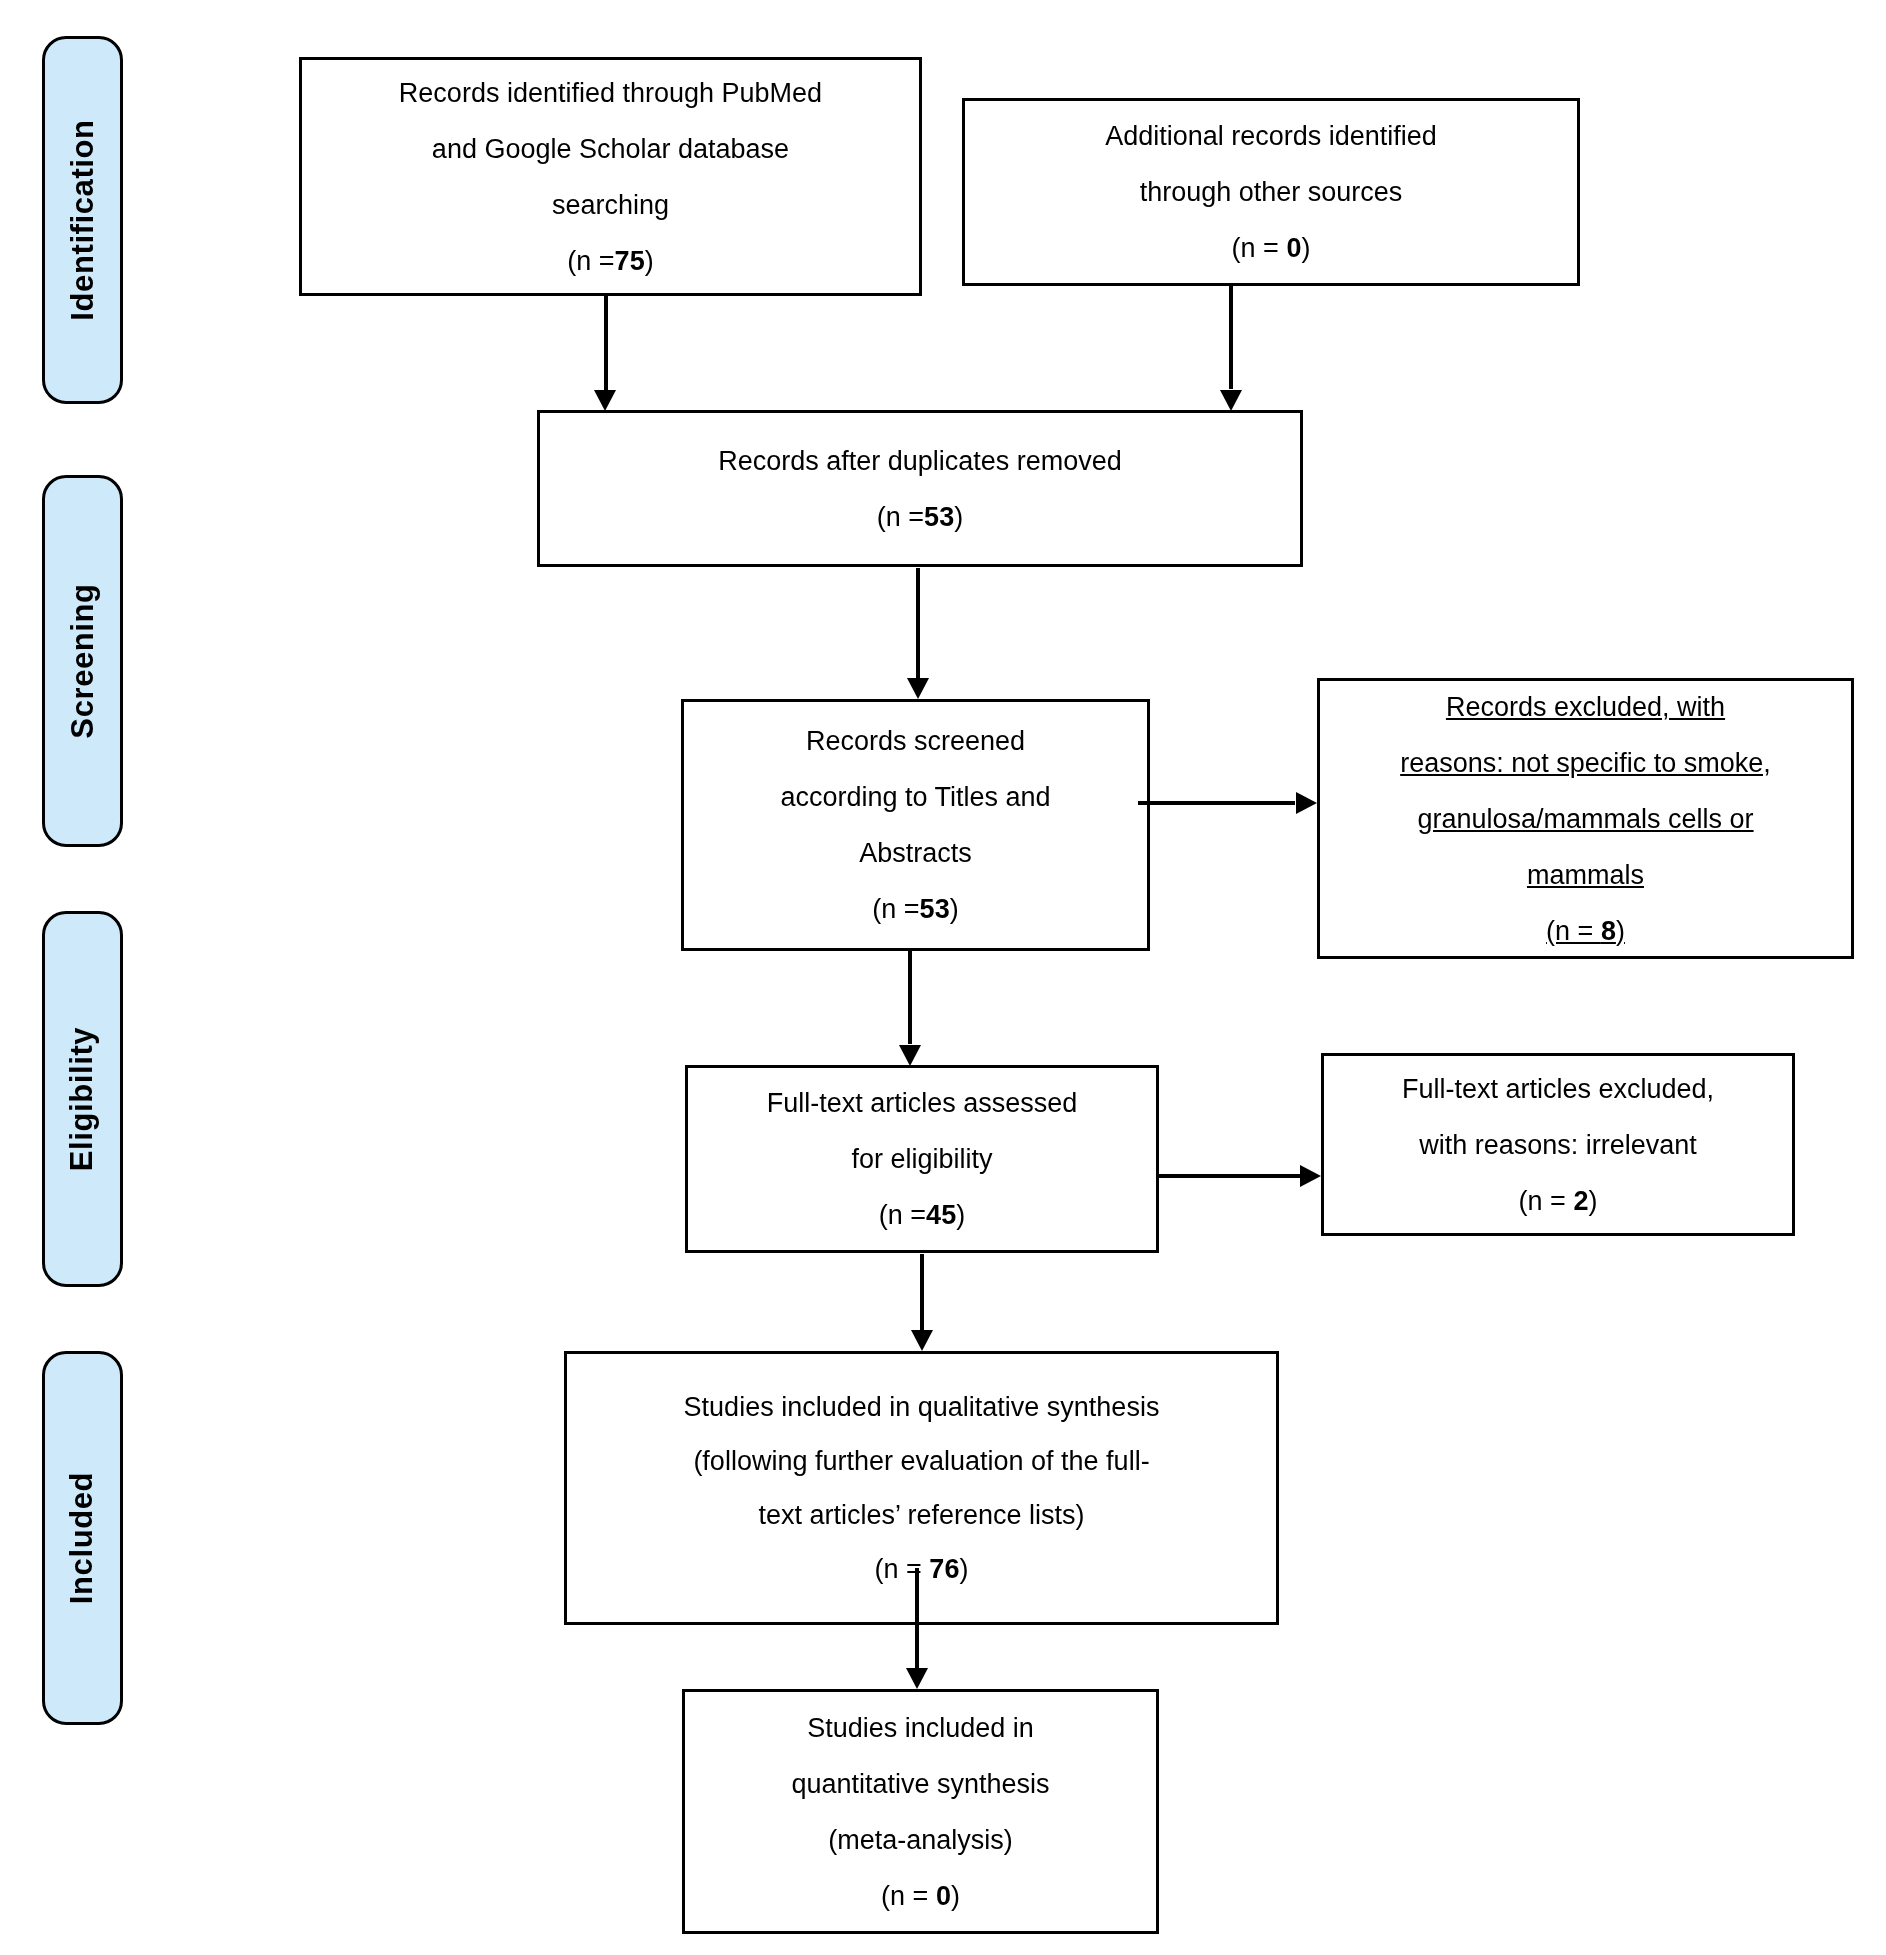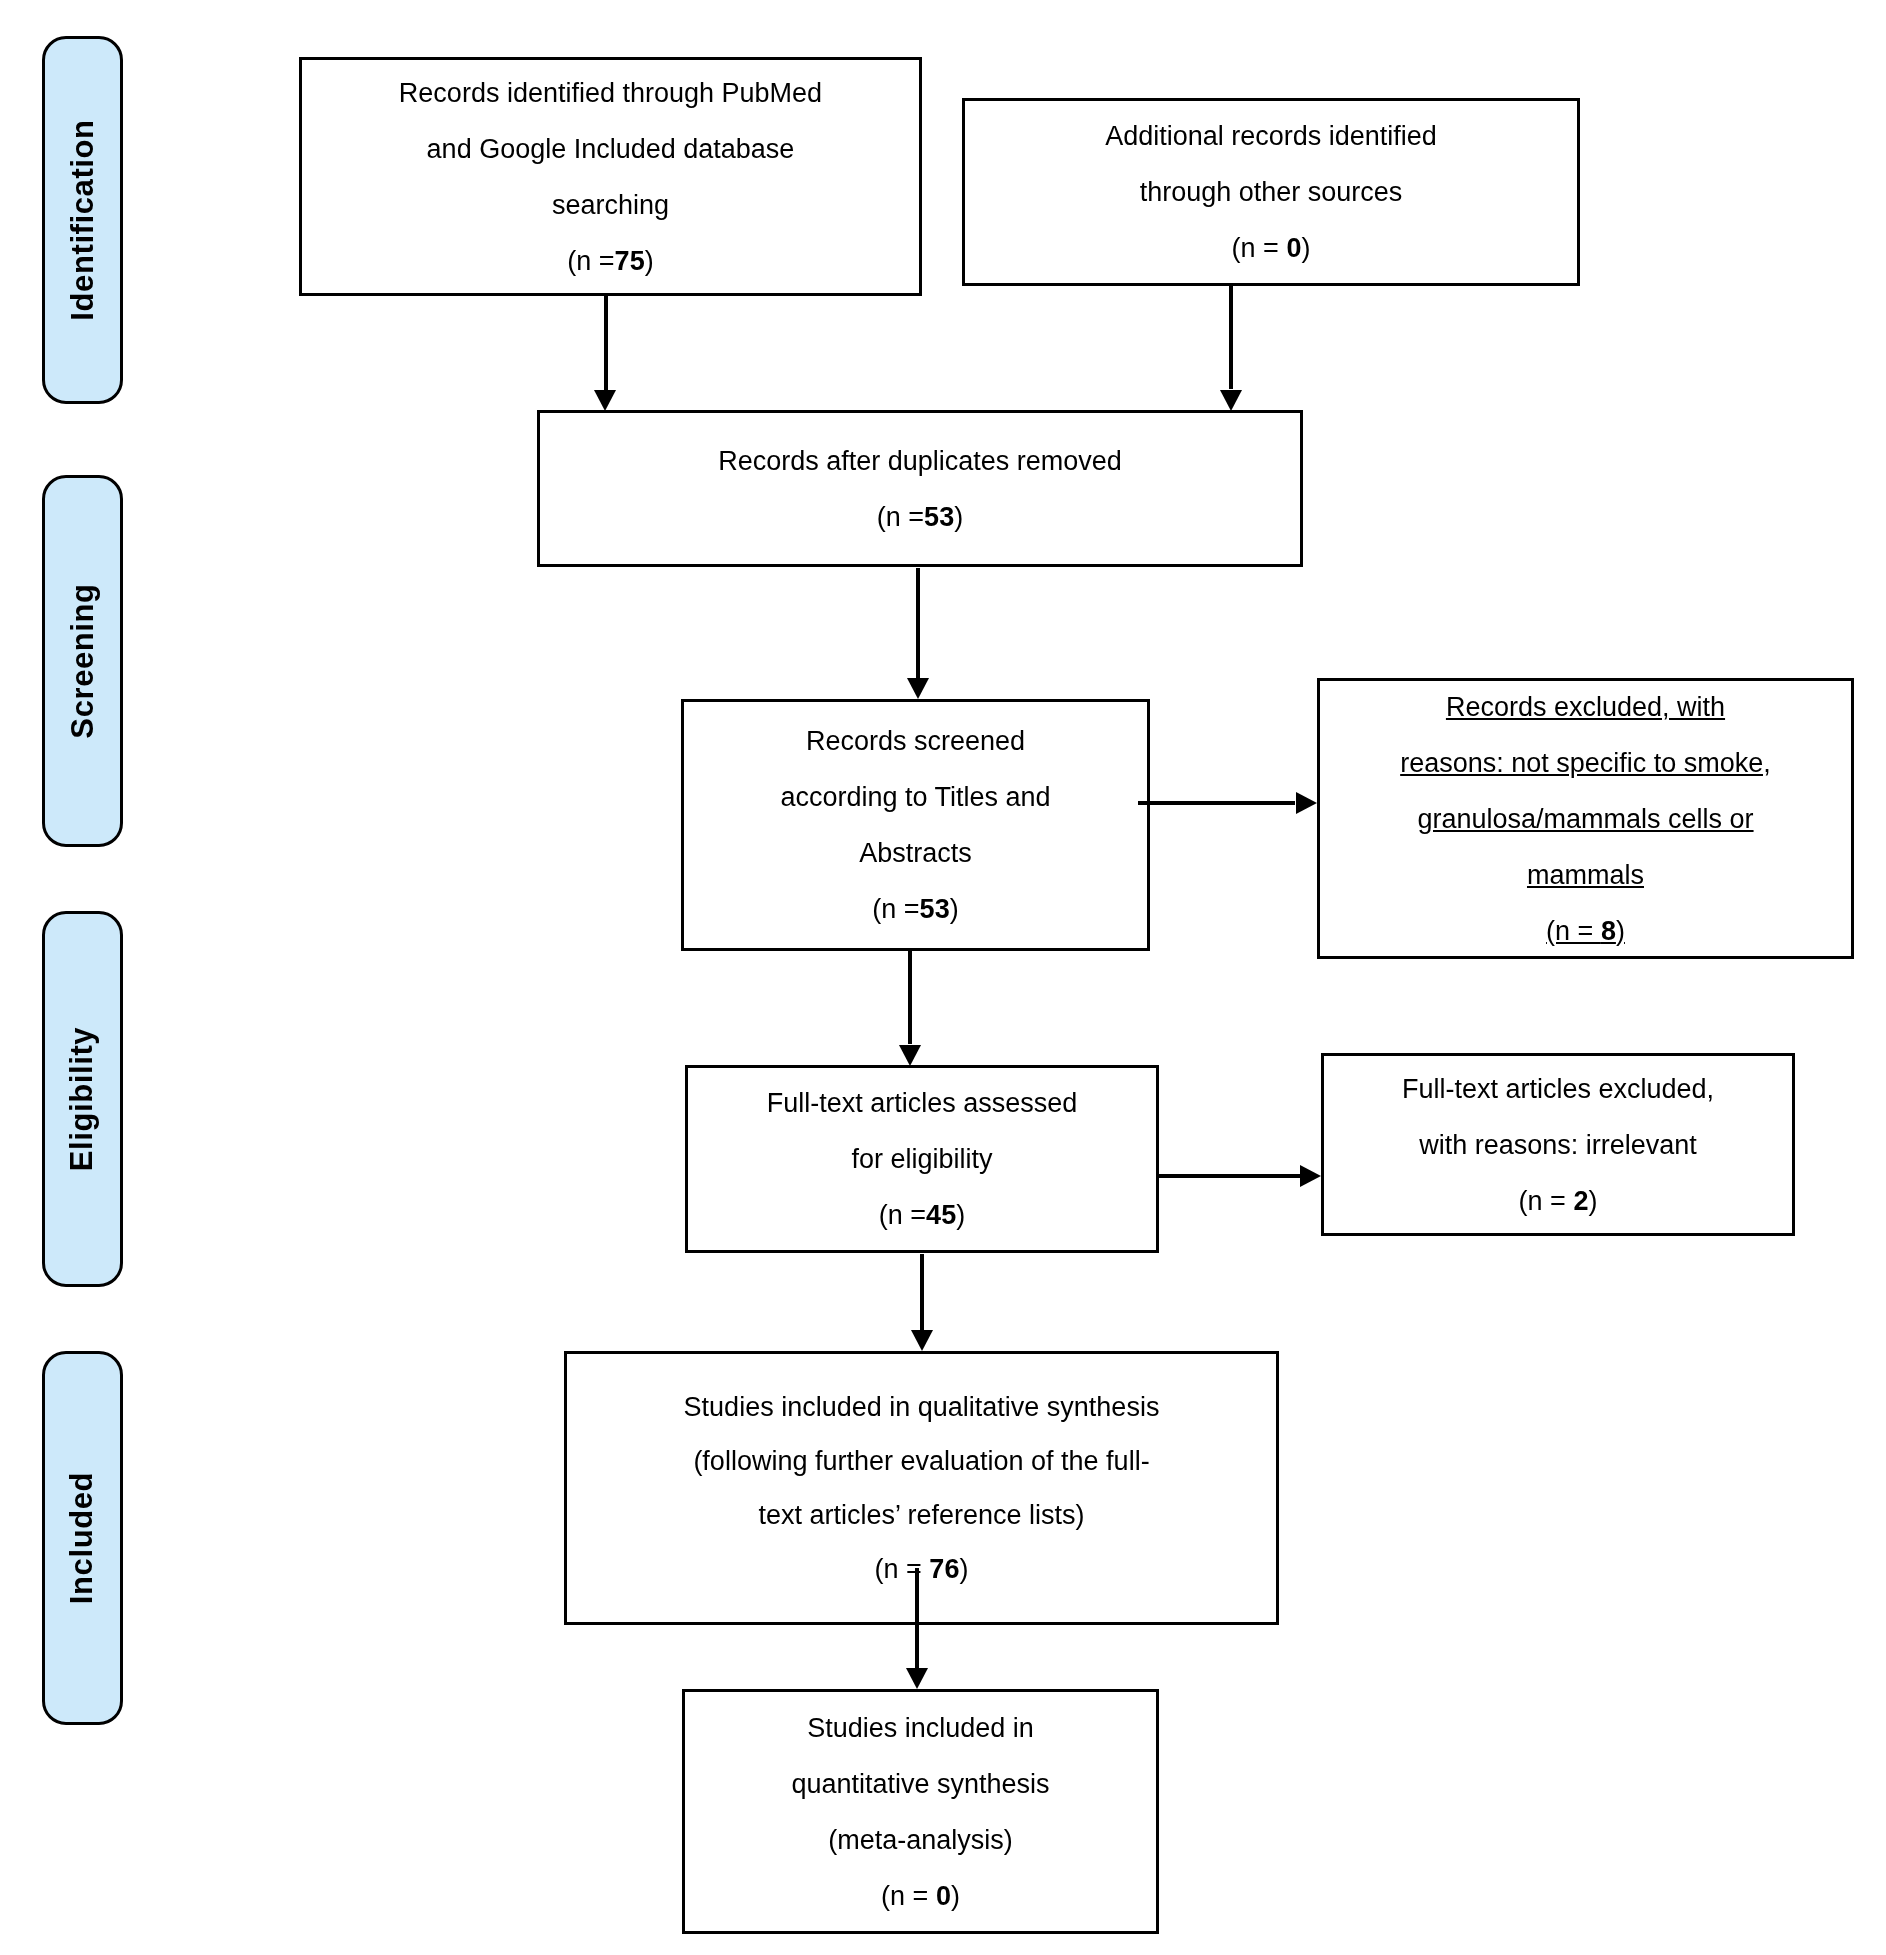--- a/index.html
+++ b/index.html
@@ -67,21 +67,21 @@
     <span class="vtext">Eligibility</span>
   </div>
   <div class="stage" style="top:1351px;height:374px;">
     <span class="vtext">Included</span>
   </div>
 
   <div class="box" style="left:299px;top:57px;width:623px;height:239px;">
     <div class="btxt">
       <div>
           <div>Records identified through PubMed</div>
-          <div>and Google Included database</div>
+          <div>and Google Scholar database</div>
           <div>searching</div>
         </div>
       <div class="nline"><span>(n =</span><span class="nbold">75</span><span>)</span></div>
     </div>
   </div>
 
   <div class="box" style="left:962px;top:98px;width:618px;height:188px;">
     <div class="btxt">
       <div>
           <div>Additional records identified</div>

